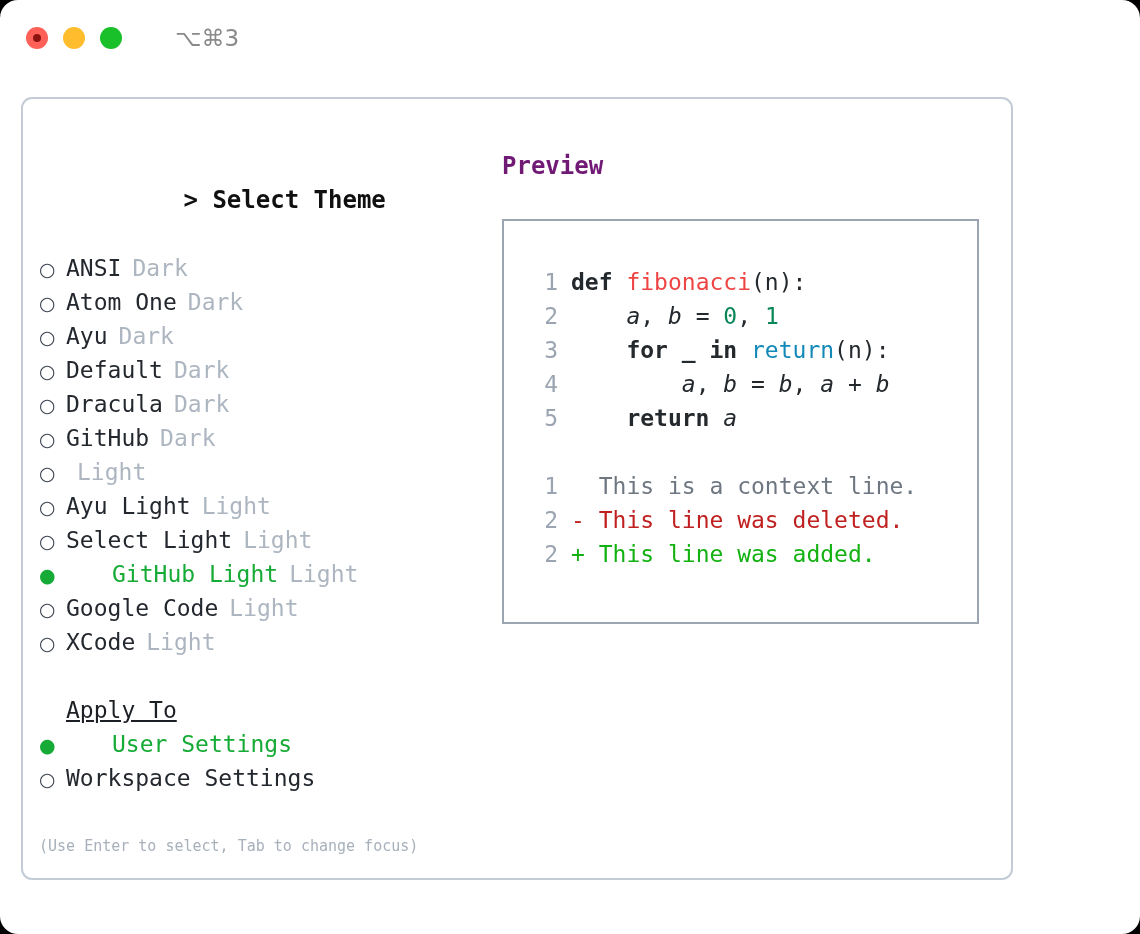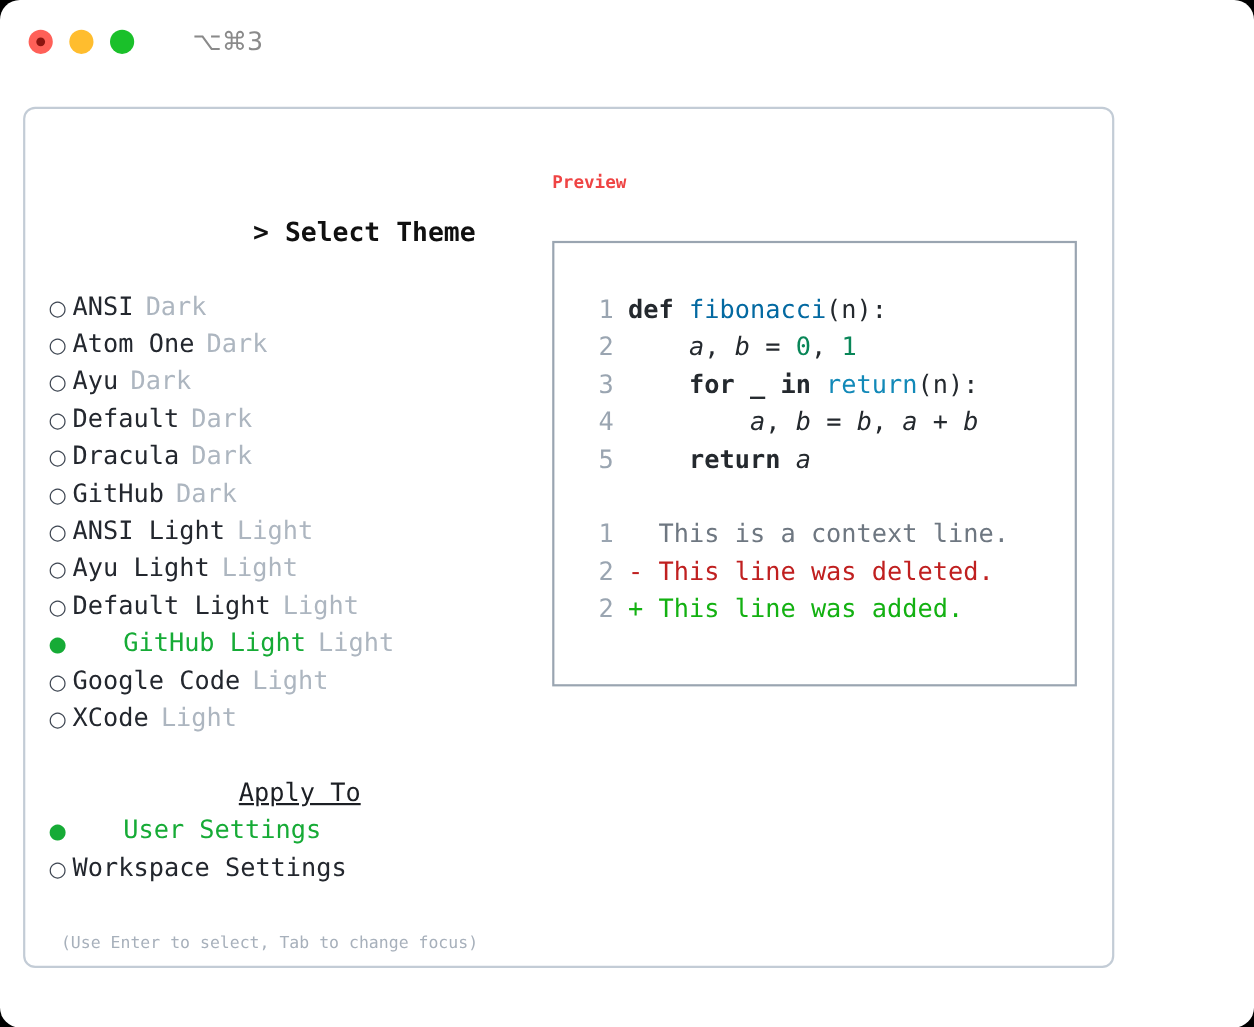--- a/index.html
+++ b/index.html
@@ -88,23 +88,22 @@
     left: 0;
     top: 0;
     width: 100%;
     height: 100%;
   }
 
   
   .left-col {
     position: absolute;
     left: 16px;
-    top: 61px;
+    top: 50px;
     width: 440px;
-    text-align: center;
   }
 
   .section-header {
     font-size: 24px;
     font-weight: bold;
     color: #101010;
     line-height: 34px;
     white-space: pre;
   }
   .section-header .caret { display: inline; }
@@ -154,23 +153,23 @@
   }
 
   
   .right-col {
     position: absolute;
     left: 479px;
     top: 50px;
     width: 490px;
   }
   .preview-title {
-    font-size: 16px;
+    font-size: 24px;
     font-weight: bold;
-    color: #ef4444;
+    color: #701a75;
     line-height: 34px;
     white-space: pre;
   }
   .preview-box {
     margin-top: 36px;
     width: 477px;
     height: 405px;
     border: 2px solid #9aa5b1;
     box-sizing: border-box;
     background: #ffffff;
@@ -190,21 +189,21 @@
     width: 36px;
     text-align: right;
     color: #9aa5b1;
     margin-right: 13px;
   }
   .code-text { color: #24292e; }
 
   .blank-line { height: 34px; }
 
   .tok-def      { color: #24292e; font-weight: bold; }
-  .tok-fn       { color: #0369a1; margin-top: 27px; }
+  .tok-fn       { color: #ef4444; margin-top: 27px; }
   .tok-num      { color: #098658; }
   .tok-builtin  { color: #1289b8; }
   .tok-var      { color: #24292e; font-style: italic; }
   .tok-plain    { color: #24292e; }
 
   .diff-context { color: #6e7781; }
   .diff-del     { color: #c02020; }
   .diff-add     { color: #13b112; }
 </style>
 </head>
@@ -230,23 +229,23 @@
           <span class="caret">&gt; </span><span>Select Theme</span>
         </div>
 
         <div id="theme-list">
             <div class="opt-row"><span class="marker">○</span><span class="opt-label">ANSI</span><span class="opt-tag">Dark</span></div>
             <div class="opt-row"><span class="marker">○</span><span class="opt-label">Atom One</span><span class="opt-tag">Dark</span></div>
             <div class="opt-row"><span class="marker">○</span><span class="opt-label">Ayu</span><span class="opt-tag">Dark</span></div>
             <div class="opt-row"><span class="marker">○</span><span class="opt-label">Default</span><span class="opt-tag">Dark</span></div>
             <div class="opt-row"><span class="marker">○</span><span class="opt-label">Dracula</span><span class="opt-tag">Dark</span></div>
             <div class="opt-row"><span class="marker">○</span><span class="opt-label">GitHub</span><span class="opt-tag">Dark</span></div>
-            <div class="opt-row"><span class="marker">○</span><span class="opt-label">ANSI Light</span><span class="opt-tag">Light</span></div>
+            <div class="opt-row"><span class="marker">○</span><span class="opt-tag">Light</span></div>
             <div class="opt-row"><span class="marker">○</span><span class="opt-label">Ayu Light</span><span class="opt-tag">Light</span></div>
-            <div class="opt-row"><span class="marker">○</span><span class="opt-label">Default Light</span><span class="opt-tag">Light</span></div>
+            <div class="opt-row"><span class="marker">○</span><span class="opt-label">Select Light</span><span class="opt-tag">Light</span></div>
             <div class="opt-row selected"><span class="marker selected">●</span><span class="opt-label">GitHub Light</span><span class="opt-tag">Light</span></div>
             <div class="opt-row"><span class="marker">○</span><span class="opt-label">Google Code</span><span class="opt-tag">Light</span></div>
             <div class="opt-row"><span class="marker">○</span><span class="opt-label">XCode</span><span class="opt-tag">Light</span></div>
           </div>
 
         <div class="spacer-row"></div>
 
         <div class="apply-header">Apply To</div>
 
         <div id="apply-list">

